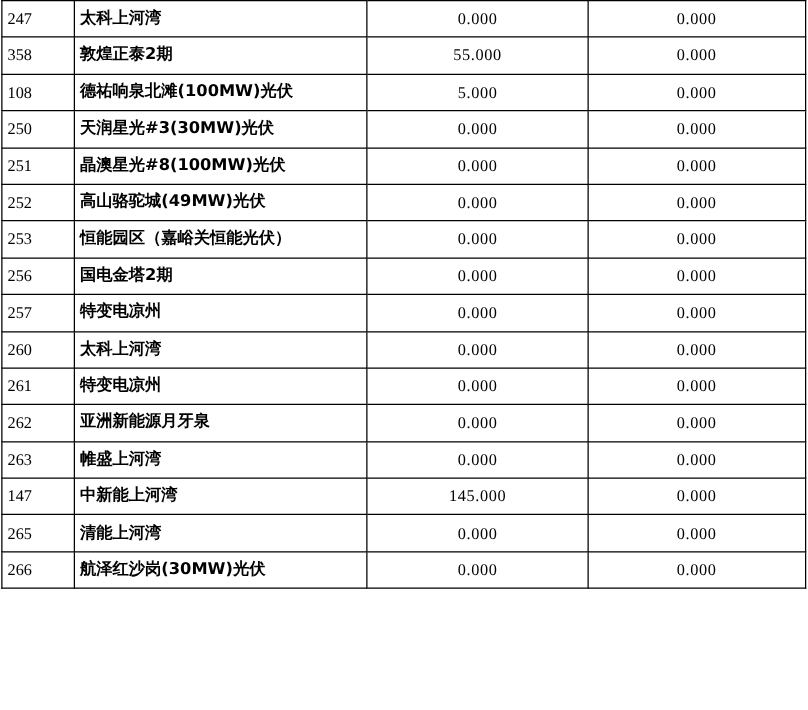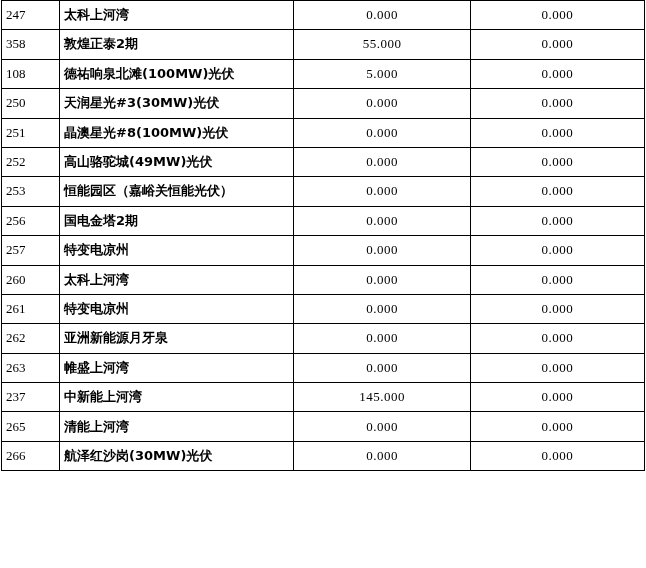--- a/index.html
+++ b/index.html
@@ -140,21 +140,21 @@
           <td class="col-val1 cell-num">0.000</td>
           <td class="col-val2 cell-num">0.000</td>
         </tr>
         <tr>
           <td class="col-idx cell-idx">263</td>
           <td class="col-name cell-name">帷盛上河湾</td>
           <td class="col-val1 cell-num">0.000</td>
           <td class="col-val2 cell-num">0.000</td>
         </tr>
         <tr>
-          <td class="col-idx cell-idx">237</td>
+          <td class="col-idx cell-idx">147</td>
           <td class="col-name cell-name">中新能上河湾</td>
           <td class="col-val1 cell-num">145.000</td>
           <td class="col-val2 cell-num">0.000</td>
         </tr>
         <tr>
           <td class="col-idx cell-idx">265</td>
           <td class="col-name cell-name">清能上河湾</td>
           <td class="col-val1 cell-num">0.000</td>
           <td class="col-val2 cell-num">0.000</td>
         </tr>

